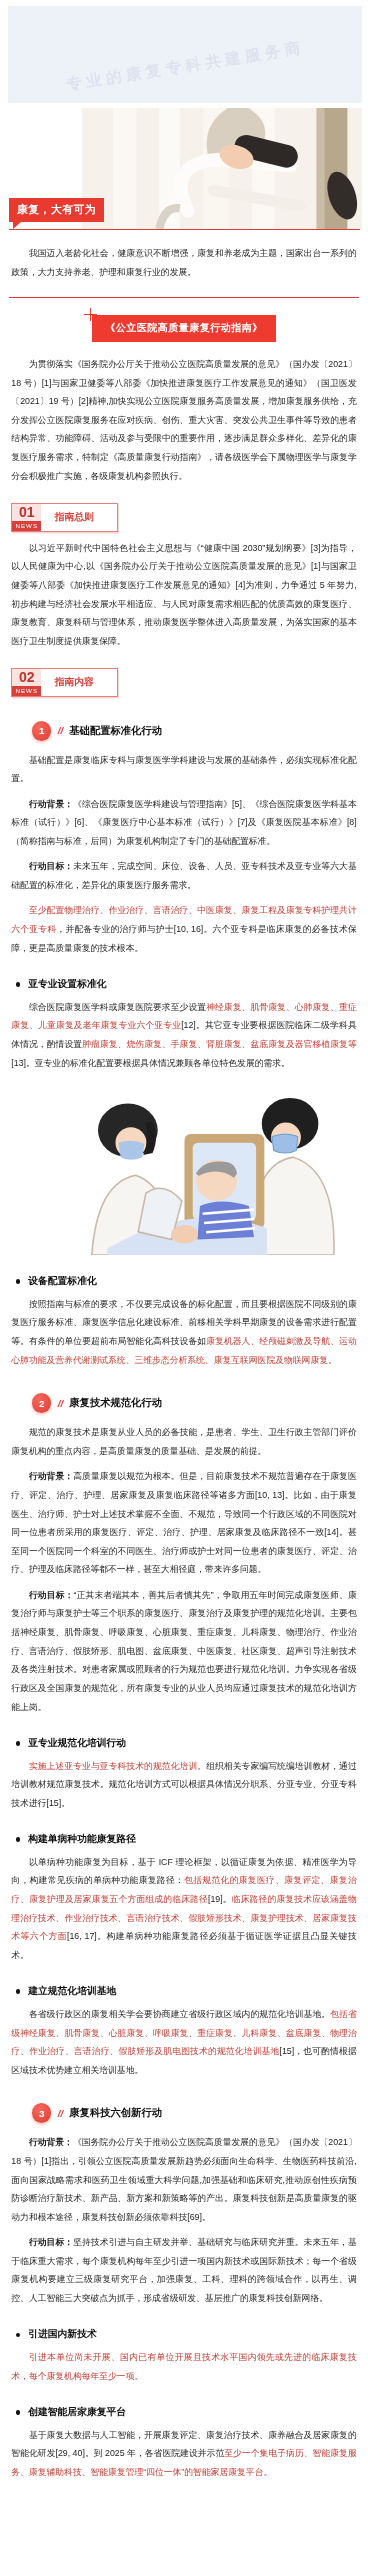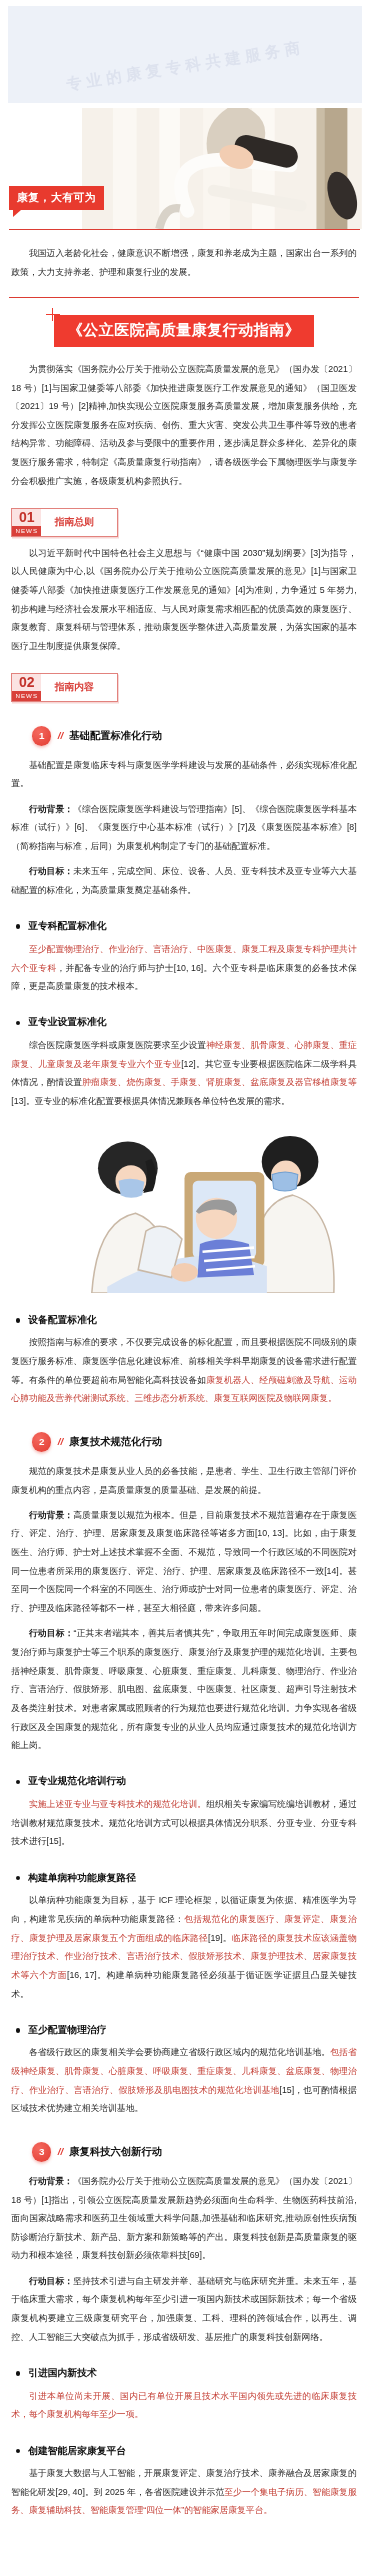--- a/index.html
+++ b/index.html
@@ -5,33 +5,33 @@
   html{background:#fff;}
   body{width:368px;margin:0;font-family:"Liberation Sans","DejaVu Sans",sans-serif;background:#fff;color:#1f1f1f;}
   figure{margin:0;}
   
   .hero{position:relative;height:230px;}
   .banner{position:absolute;left:8.2px;right:6.2px;top:6.2px;height:97px;background:#edf1f8;overflow:hidden;}
   .watermark{position:absolute;left:57px;top:50px;white-space:nowrap;transform:rotate(-9deg);
     color:#dde2ee;font-size:15.5px;font-weight:bold;letter-spacing:4.6px;}
   .walker{position:absolute;left:82px;right:6.2px;top:108px;height:121px;overflow:hidden;}
   .walker svg{width:100%;height:100%;display:block;}
-  .badge{position:absolute;left:8.8px;top:186px;background:#e83a2e;color:#fff;font-size:10.8px;
+  .badge{position:absolute;left:8.8px;top:198px;background:#e83a2e;color:#fff;font-size:10.8px;
     font-weight:bold;padding:5.2px 8.2px;letter-spacing:0.5px;}
   .badge::after{content:"";position:absolute;left:4.6px;bottom:-6.7px;width:0;height:0;
     border-top:7.2px solid #e83a2e;border-right:8.2px solid transparent;}
   .hero-rule{position:absolute;left:8.8px;right:7.7px;bottom:0;border-top:1px solid #dc3c33;}
   
   .article{padding:7.2px 11.3px 3.1px;}
   .para{font-size:8.8px;line-height:2.12;color:#1f1f1f;text-align:justify;text-indent:2em;margin:6.7px 0;}
   .para .red{color:#c23a30;}
   .para .bold{font-weight:bold;}
   .red-rule{border-top:1px solid #dc3c33;margin:15.5px -2.1px;}
   .tb-wrap{text-align:center;margin:17.5px 0 13.4px;}
-  .tb{position:relative;display:inline-block;background:#ef3b2f;color:#fff;font-size:15px;
+  .tb{position:relative;display:inline-block;background:#ef3b2f;color:#fff;font-size:10px;
     font-weight:bold;padding:6.2px 13.4px;letter-spacing:0.5px;}
   .plus{position:absolute;left:-8.2px;top:-7.2px;width:13.4px;height:13.4px;}
   .plus::before,.plus::after{content:"";position:absolute;background:#ef3b2f;}
   .plus::before{left:6.2px;top:0;width:1px;height:13.4px;}
   .plus::after{top:6.2px;left:0;height:1px;width:13.4px;}
   .sec{display:flex;width:fit-content;border:0.5px solid #e2827d;box-shadow:1px 1.5px 0 rgba(217,64,58,.22);
     margin:17.5px 0 6.2px;background:#fff;}
   .sec-left{display:flex;flex-direction:column;}
   .sec-num{background:#fbe3e2;color:#c3322b;font-size:14px;font-weight:bold;padding:0.5px 6.7px;text-align:center;}
   .sec-news{background:#d9403a;color:#fff;font-size:6.2px;letter-spacing:1px;text-align:center;padding:1.5px 3.1px;}
@@ -96,25 +96,21 @@
       </div>
       <div class="sec-title">指南内容</div>
     </div>
     <div class="numitem">
       <span class="numcircle">1</span>
       <span class="slashes">//</span>
       <span class="numtitle">基础配置标准化行动</span>
     </div>
     <p class="para"><span class="">基础配置是康复临床专科与康复医学学科建设与发展的基础条件，必须实现标准化配置。</span></p>
     <p class="para"><span class="bold">行动背景：</span><span class="">《综合医院康复医学科建设与管理指南》[5]、《综合医院康复医学科基本标准（试行）》[6]、《康复医疗中心基本标准（试行）》[7]及《康复医院基本标准》[8]（简称指南与标准，后同）为康复机构制定了专门的基础配置标准。</span></p>
-    <p class="para"><span class="bold">行动目标：</span><span class="">未来五年，完成空间、床位、设备、人员、亚专科技术及亚专业等六大基础配置的标准化，为高质量康复奠定基础条件。</span></p>
-    <h3 class="bullet">
-      <span class="bdot"></span>
-      <span>亚专科配置标准化</span>
-    </h3>
+    <p class="para"><span class="bold">行动目标：</span><span class="">未来五年，完成空间、床位、设备、人员、亚专科技术及亚专业等六大基础配置的标准化，差异化的康复医疗服务需求。</span></p>
     <p class="para"><span class="red">至少配置物理治疗、作业治疗、言语治疗、中医康复、康复工程及康复专科护理共计六个亚专科</span><span class="">，并配备专业的治疗师与护士[10, 16]。六个亚专科是临床康复的必备技术保障，更是高质量康复的技术根本。</span></p>
     <h3 class="bullet">
       <span class="bdot"></span>
       <span>亚专业设置标准化</span>
     </h3>
     <p class="para"><span class="">综合医院康复医学科或康复医院要求至少设置</span><span class="red">神经康复、肌骨康复、心肺康复、重症康复、儿童康复及老年康复专业六个亚专业</span><span class="">[12]。其它亚专业要根据医院临床二级学科具体情况，酌情设置</span><span class="red">肿瘤康复、烧伤康复、手康复、肾脏康复、盆底康复及器官移植康复等</span><span class="">[13]。亚专业的标准化配置要根据具体情况兼顾各单位特色发展的需求。</span></p>
     <figure class="illus">
       <svg viewBox="0 0 600 330">
         <rect width="600" height="330" fill="#fff"></rect>
         <path d="M120 330 q10 -140 85 -155 q70 25 70 155 z" fill="#f7f5f1" stroke="#c9b8a6" stroke-width="3"></path>
@@ -155,21 +151,21 @@
       <span>亚专业规范化培训行动</span>
     </h3>
     <p class="para"><span class="red">实施上述亚专业与亚专科技术的规范化培训。</span><span class="">组织相关专家编写统编培训教材，通过培训教材规范康复技术。规范化培训方式可以根据具体情况分职系、分亚专业、分亚专科技术进行[15]。</span></p>
     <h3 class="bullet">
       <span class="bdot"></span>
       <span>构建单病种功能康复路径</span>
     </h3>
     <p class="para"><span class="">以单病种功能康复为目标，基于 ICF 理论框架，以循证康复为依据、精准医学为导向，构建常见疾病的单病种功能康复路径：</span><span class="red">包括规范化的康复医疗、康复评定、康复治疗、康复护理及居家康复五个方面组成的临床路径</span><span class="">[19]。</span><span class="red">临床路径的康复技术应该涵盖物理治疗技术、作业治疗技术、言语治疗技术、假肢矫形技术、康复护理技术、居家康复技术等六个方面</span><span class="">[16, 17]。构建单病种功能康复路径必须基于循证医学证据且凸显关键技术。</span></p>
     <h3 class="bullet">
       <span class="bdot"></span>
-      <span>至少配置物理治疗</span>
+      <span>建立规范化培训基地</span>
     </h3>
     <p class="para"><span class="">各省级行政区的康复相关学会要协商建立省级行政区域内的规范化培训基地。</span><span class="red">包括省级神经康复、肌骨康复、心脏康复、呼吸康复、重症康复、儿科康复、盆底康复、物理治疗、作业治疗、言语治疗、假肢矫形及肌电图技术的规范化培训基地</span><span class="">[15]，也可酌情根据区域技术优势建立相关培训基地。</span></p>
     <div class="numitem">
       <span class="numcircle">3</span>
       <span class="slashes">//</span>
       <span class="numtitle">康复科技六创新行动</span>
     </div>
     <p class="para"><span class="bold">行动背景：</span><span class="">《国务院办公厅关于推动公立医院高质量发展的意见》（国办发〔2021〕18 号）[1]指出，引领公立医院高质量发展新趋势必须面向生命科学、生物医药科技前沿,面向国家战略需求和医药卫生领域重大科学问题,加强基础和临床研究,推动原创性疾病预防诊断治疗新技术、新产品、新方案和新策略等的产出。康复科技创新是高质量康复的驱动力和根本途径，康复科技创新必须依靠科技[69]。</span></p>
     <p class="para"><span class="bold">行动目标：</span><span class="">坚持技术引进与自主研发并举、基础研究与临床研究并重。未来五年，基于临床重大需求，每个康复机构每年至少引进一项国内新技术或国际新技术；每一个省级康复机构要建立三级康复研究平台，加强康复、工科、理科的跨领域合作，以再生、调控、人工智能三大突破点为抓手，形成省级研发、基层推广的康复科技创新网络。</span></p>
     <h3 class="bullet">

